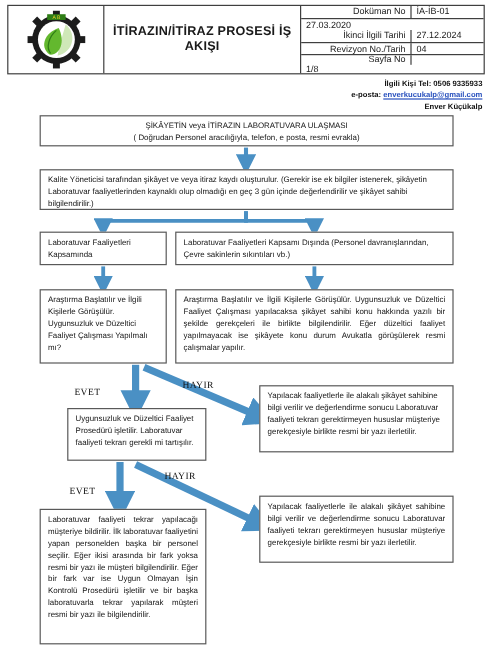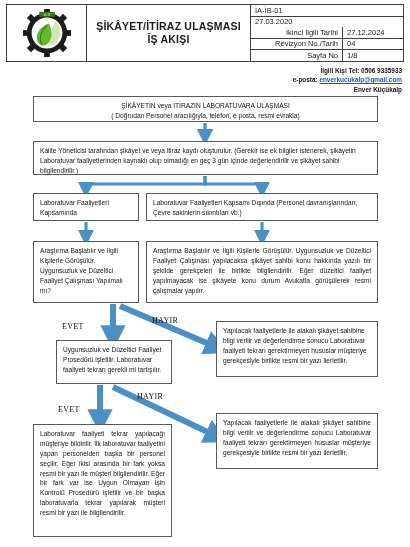--- a/index.html
+++ b/index.html
@@ -56,21 +56,21 @@
     display: flex;
     flex-direction: column;
     box-sizing: border-box;
   }
   .meta-row {
     display: flex;
     flex: 1;
     border-bottom: 1px solid #3f3f3f;
     box-sizing: border-box;
   }
-  .meta-row:last-child { border-bottom: none; }
+  .meta-row:last-child { border-bottom: none; flex-direction: column; }
   .meta-row.double { flex: 2; flex-direction: column; }
   .meta-line {
     display: flex;
     flex: 1;
     box-sizing: border-box;
   }
   .meta-label {
     width: 92px;
     text-align: right;
     padding-right: 4px;
@@ -183,25 +183,26 @@
           <path d="M32 16 C20 20 15 32 24 39 C33 40 38 28 32 16 Z" fill="#63b82e"></path>
           <path d="M30 18 C23 24 21 33 25 38" stroke="#2e7d15" stroke-width="1.1" fill="none"></path>
           <rect x="22" y="4" width="16" height="5" fill="#2e7d15"></rect>
           <text x="30" y="8.4" font-size="4.4" fill="#f2d230" text-anchor="middle" font-family="Liberation Sans, sans-serif">A B</text>
         </g>
       </svg>
     </span>
   </div>
 
   <div class="header-title">
-    <span>ŞİKÂYET/İTİRAZ ULAŞMASI İŞ AKIŞI</span>
+    <span>İTİRAZIN/İTİRAZ PROSESİ İŞ AKIŞI</span>
   </div>
 
   <div class="header-meta">
     <div class="meta-row">
+      <div class="meta-label">Doküman No</div>
       <div class="meta-value">İA-İB-01</div>
     </div>
     <div class="meta-row double">
       <div class="meta-line">
         <div class="meta-value">27.03.2020</div>
       </div>
       <div class="meta-line">
         <div class="meta-label">İkinci İlgili Tarihi</div>
         <div class="meta-value">27.12.2024</div>
       </div>

